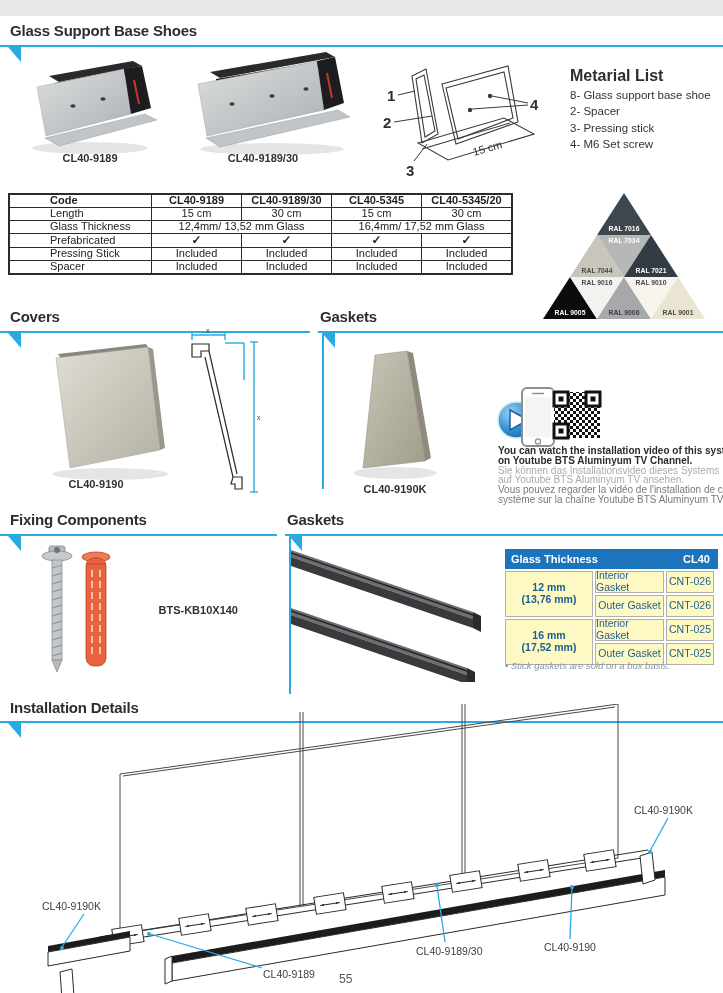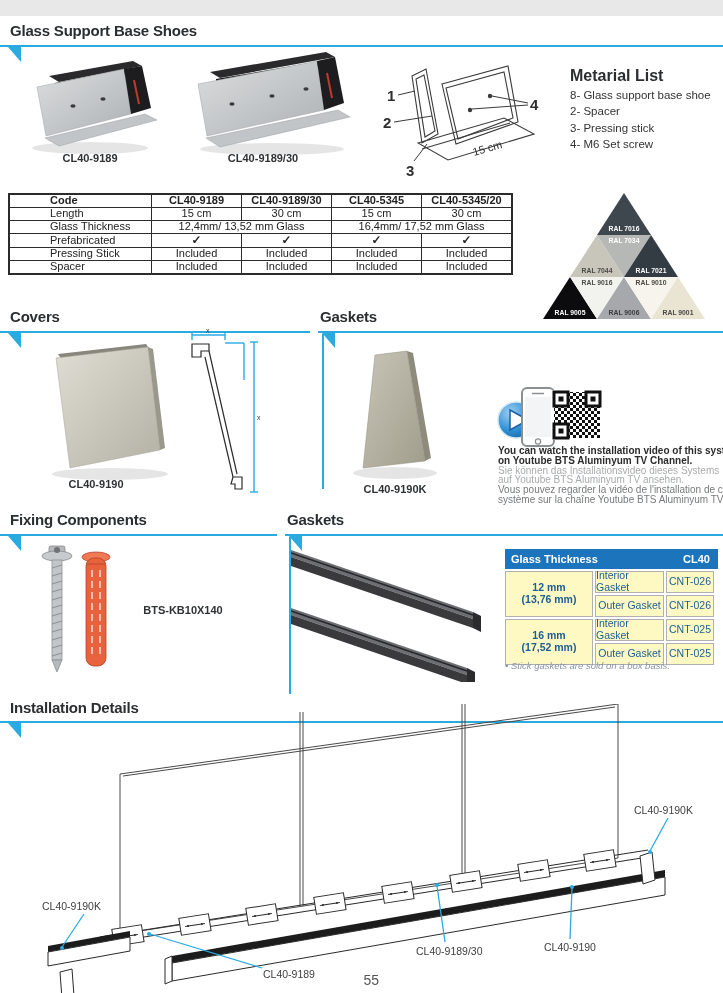--- a/index.html
+++ b/index.html
@@ -37,21 +37,21 @@
   .gt-body{display:grid;grid-template-columns:88px 69px 48px;gap:2px;margin-top:2px;}
   .gt-cell{background:#fef9c3;border:1px solid #b0b0b0;display:flex;flex-direction:column;
            align-items:center;justify-content:center;height:20px;color:#1d5d92;line-height:1.1;}
   .gt-size{grid-row:span 2;height:auto;font-weight:bold;}
   .gt-note{position:absolute;left:505px;top:644px;font-style:italic;font-size:9.5px;color:#8a94a2;}
   
   .vid{position:absolute;left:498px;top:430px;font-size:10px;line-height:9.8px;white-space:nowrap;}
   .vid .b{font-weight:bold;color:#2b2b2b;}
   .vid .de{color:#a9abad;}
   .vid .fr{color:#77797b;}
-  .pagenum{position:absolute;left:339px;top:956px;width:40px;text-align:right;font-size:14px;color:#555;}
+  .pagenum{position:absolute;left:339px;top:956px;width:40px;text-align:left;font-size:12px;color:#555;}
   svg text{font-family:"Liberation Sans",sans-serif;}
 </style>
 </head>
 <body>
 
 <div class="page">
 
   <div class="sec-title" style="left:10px;top:6px">Glass Support Base Shoes</div>
   <div class="accent-line" style="left:0;top:29px;width:723px"></div>
   <div class="flag" style="left:8px;top:31px"></div>
@@ -339,21 +339,21 @@
       <polygon points="24,120 34,120 29,132" fill="#b7babc" stroke="#8d9194" stroke-width="0.8"></polygon>
     </g>
     <g>
       <ellipse cx="68" cy="17" rx="14" ry="5" fill="#f0members-7a55" stroke="#b44427" stroke-width="0.8" style="fill:#f07a55"></ellipse>
       <rect x="58" y="18" width="20" height="108" rx="8" fill="#e8623d" stroke="#b44427" stroke-width="0.8"></rect>
       <line x1="64" y1="30" x2="64" y2="118" stroke="#ffffff" stroke-width="1.2" stroke-dasharray="7 4"></line>
       <line x1="72" y1="30" x2="72" y2="118" stroke="#ffffff" stroke-width="1.2" stroke-dasharray="7 4"></line>
       <line x1="58" y1="24" x2="78" y2="24" stroke="#b44427" stroke-width="0.8"></line>
     </g>
   </svg>
-  <div class="prod-label" style="left:128px;top:588px;width:110px;text-align:center">BTS-KB10X140</div>
+  <div class="prod-label" style="left:128px;top:588px;width:110px;text-align:right">BTS-KB10X140</div>
 
   <div class="sec-title" style="left:287px;top:495px">Gaskets</div>
   <div class="accent-line" style="left:285px;top:518px;width:438px"></div>
   <div class="flag" style="left:289px;top:520px"></div>
   <div class="vline" style="left:289px;top:521px;height:157px"></div>
 
   <svg class="abs" style="left:291px;top:524px" width="200" height="142" viewBox="0 0 200 142">
     <g>
       <polygon points="0,10 182,72 182,79 0,17" fill="#6d6e71"></polygon>
       <polygon points="0,17 182,79 182,88 0,26" fill="#3a3a3d"></polygon>

